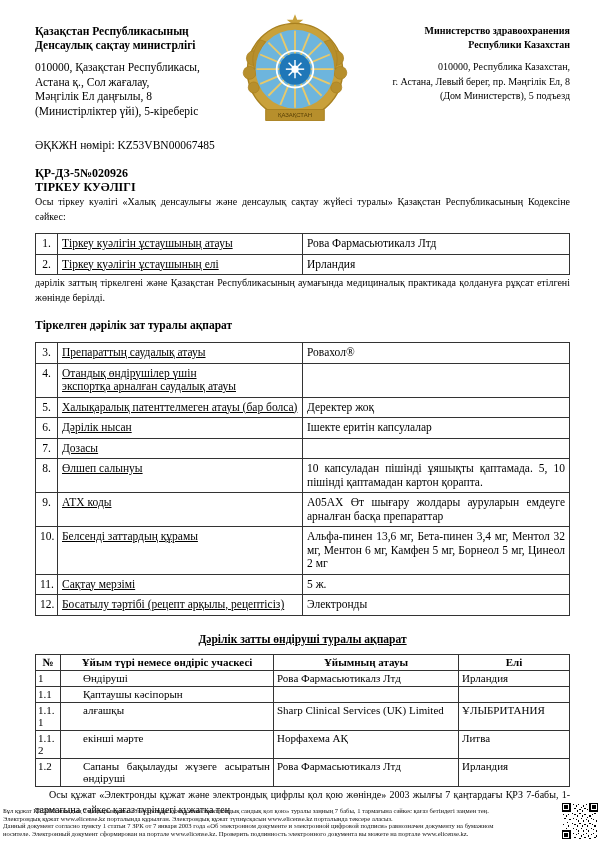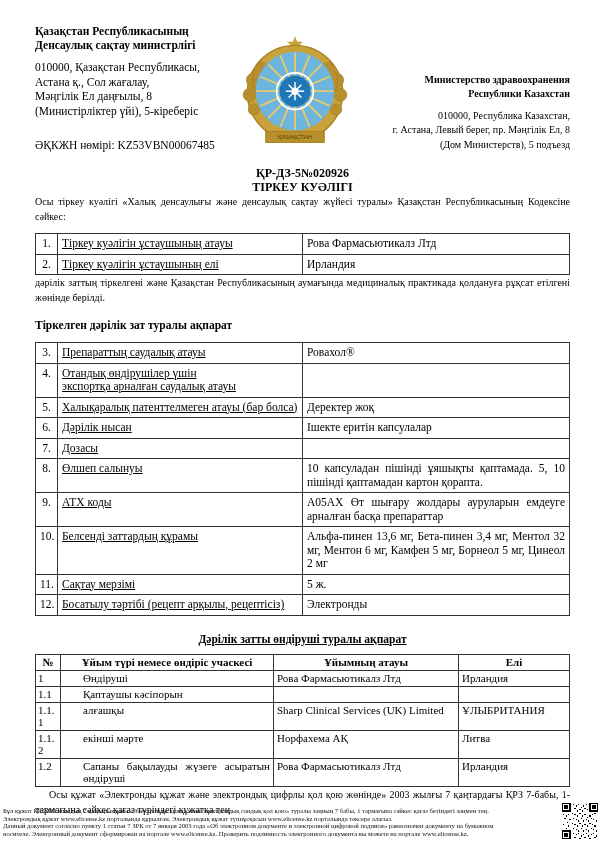--- a/index.html
+++ b/index.html
@@ -5,30 +5,30 @@
   html,body { margin:0; padding:0; background:#888; }
   .page {
     position:relative; width:600px; height:841px; margin:0 auto;
     background:#ffffff; color:#000;
     font-family:"Liberation Serif", serif;
     overflow:hidden;
   }
   .content { padding:24px 30px 0 35px; }
 
   
-  .header { display:flex; align-items:flex-end; }
+  .header { display:flex; align-items:flex-start; }
   .h-left  { width:205px; font-size:11.5px; }
   .h-right { flex:1; text-align:right; font-size:10px; }
   .h-title { font-weight:bold; line-height:14px; }
   .h-addr  { margin-top:8px; line-height:14.5px; }
   .h-reg   { margin-top:20px; line-height:14px; }
   .emblem-wrap { width:110px; display:flex; justify-content:center; margin-top:-12px; }
 
   
-  .cert { margin-top:14px; text-align:center; font-weight:bold; font-size:12px; line-height:14px; }
+  .cert { margin-top:14px; text-align:left; font-weight:bold; font-size:12px; line-height:14px; }
 
   
   p.doc { margin:0; font-size:10px; line-height:15px; text-align:justify; }
   .p1 { margin-top:14px; }
   .p2 { margin-top:9px; }
   .sec-heading { margin-top:13px; font-size:11.5px; font-weight:bold; line-height:14px; }
   .sec-heading.center { margin-top:16px; text-align:center;text-decoration:underline; }
 
   
   table { border-collapse:collapse; width:100%; table-layout:fixed; font-size:11.5px; }

